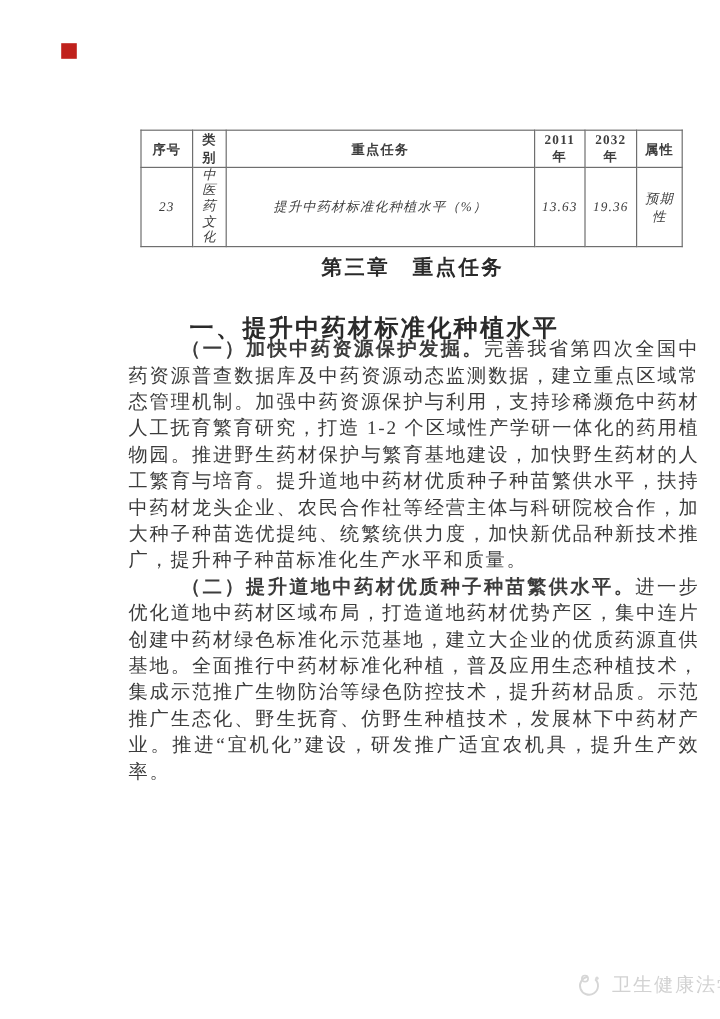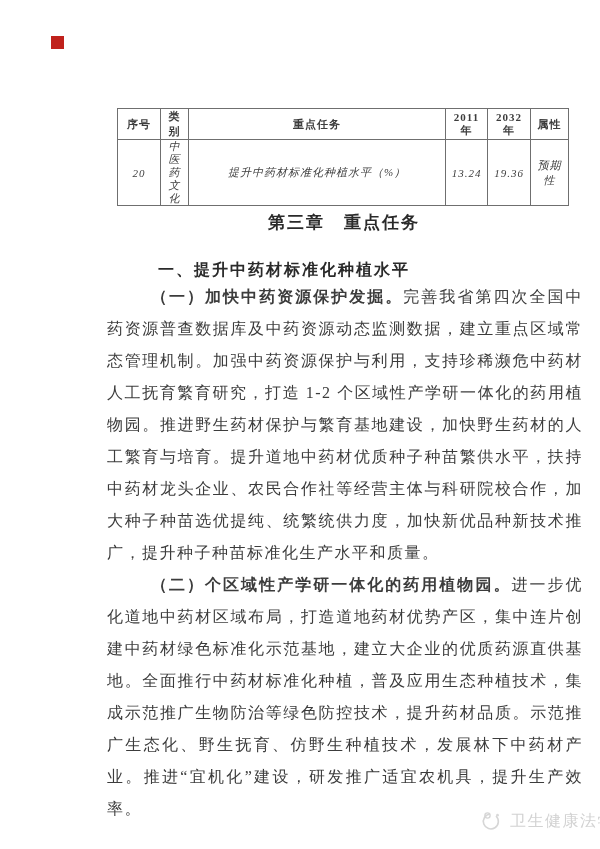--- a/index.html
+++ b/index.html
@@ -63,33 +63,33 @@
     font-weight: bold;
     color: #2a2a2a;
     letter-spacing: 2px;
   }
 
   .section-title {
     position: absolute;
     top: 260px;
     left: 114px;
     font-family: "Liberation Sans", "DejaVu Sans", sans-serif;
-    font-size: 16px;
+    font-size: 20px;
     font-weight: bold;
     color: #2a2a2a;
     letter-spacing: 2px;
   }
 
   .body-block {
     position: absolute;
     top: 281px;
     left: 63px;
     width: 476px;
     font-size: 16px;
-    line-height: 32px;
+    line-height: 22px;
     letter-spacing: 1.5px;
     color: #3c3c3c;
     text-align: justify;
     text-justify: inter-character;
   }
   .body-block p { margin: 0; text-indent: 44px; }
   .para-head { font-weight: bold; }
 
   .watermark {
     position: absolute;
@@ -126,37 +126,37 @@
     <tbody>
         <tr>
       <th>序号</th>
       <th>类别</th>
       <th>重点任务</th>
       <th>2011 年</th>
       <th>2032 年</th>
       <th>属性</th>
     </tr>
     <tr>
-      <td>20</td>
+      <td>23</td>
       <td class="cell-category">中医药文化</td>
       <td class="cell-indicator">提升中药材标准化种植水平（%）</td>
-      <td>13.24</td>
+      <td>13.63</td>
       <td>19.36</td>
       <td>预期性</td>
     </tr>
   </tbody>
     </table>
 
   <div class="chapter-title">第三章　重点任务</div>
 
   <div class="section-title">一、提升中药材标准化种植水平</div>
 
   <div class="body-block">
     <p><span class="para-head">（一）加快中药资源保护发掘。</span><span>完善我省第四次全国中药资源普查数据库及中药资源动态监测数据，建立重点区域常态管理机制。加强中药资源保护与利用，支持珍稀濒危中药材人工抚育繁育研究，打造 1-2 个区域性产学研一体化的药用植物园。推进野生药材保护与繁育基地建设，加快野生药材的人工繁育与培育。提升道地中药材优质种子种苗繁供水平，扶持中药材龙头企业、农民合作社等经营主体与科研院校合作，加大种子种苗选优提纯、统繁统供力度，加快新优品种新技术推广，提升种子种苗标准化生产水平和质量。</span></p>
-    <p><span class="para-head">（二）个区域性产学研一体化的药用植物园。</span><span>进一步优化道地中药材区域布局，打造道地药材优势产区，集中连片创建中药材绿色标准化示范基地，建立大企业的优质药源直供基地。全面推行中药材标准化种植，普及应用生态种植技术，集成示范推广生物防治等绿色防控技术，提升药材品质。示范推广生态化、野生抚育、仿野生种植技术，发展林下中药材产业。推进“宜机化”建设，研发推广适宜农机具，提升生产效率。</span></p>
+    <p><span class="para-head">（二）提升道地中药材优质种子种苗繁供水平。</span><span>进一步优化道地中药材区域布局，打造道地药材优势产区，集中连片创建中药材绿色标准化示范基地，建立大企业的优质药源直供基地。全面推行中药材标准化种植，普及应用生态种植技术，集成示范推广生物防治等绿色防控技术，提升药材品质。示范推广生态化、野生抚育、仿野生种植技术，发展林下中药材产业。推进“宜机化”建设，研发推广适宜农机具，提升生产效率。</span></p>
   </div>
 
   <div class="watermark">
     <span>
       <svg width="23" height="20" viewBox="0 0 23 20">
         <path d="M9 3 a7.5 7.5 0 1 0 6 2" fill="none" stroke="#d6d6d6" stroke-width="1.6"></path>
         <circle cx="6.5" cy="4.5" r="2.6" fill="none" stroke="#d6d6d6" stroke-width="1.4"></circle>
         <circle cx="16.5" cy="4.2" r="1.4" fill="#d9d9d9"></circle>
       </svg>
     </span>

